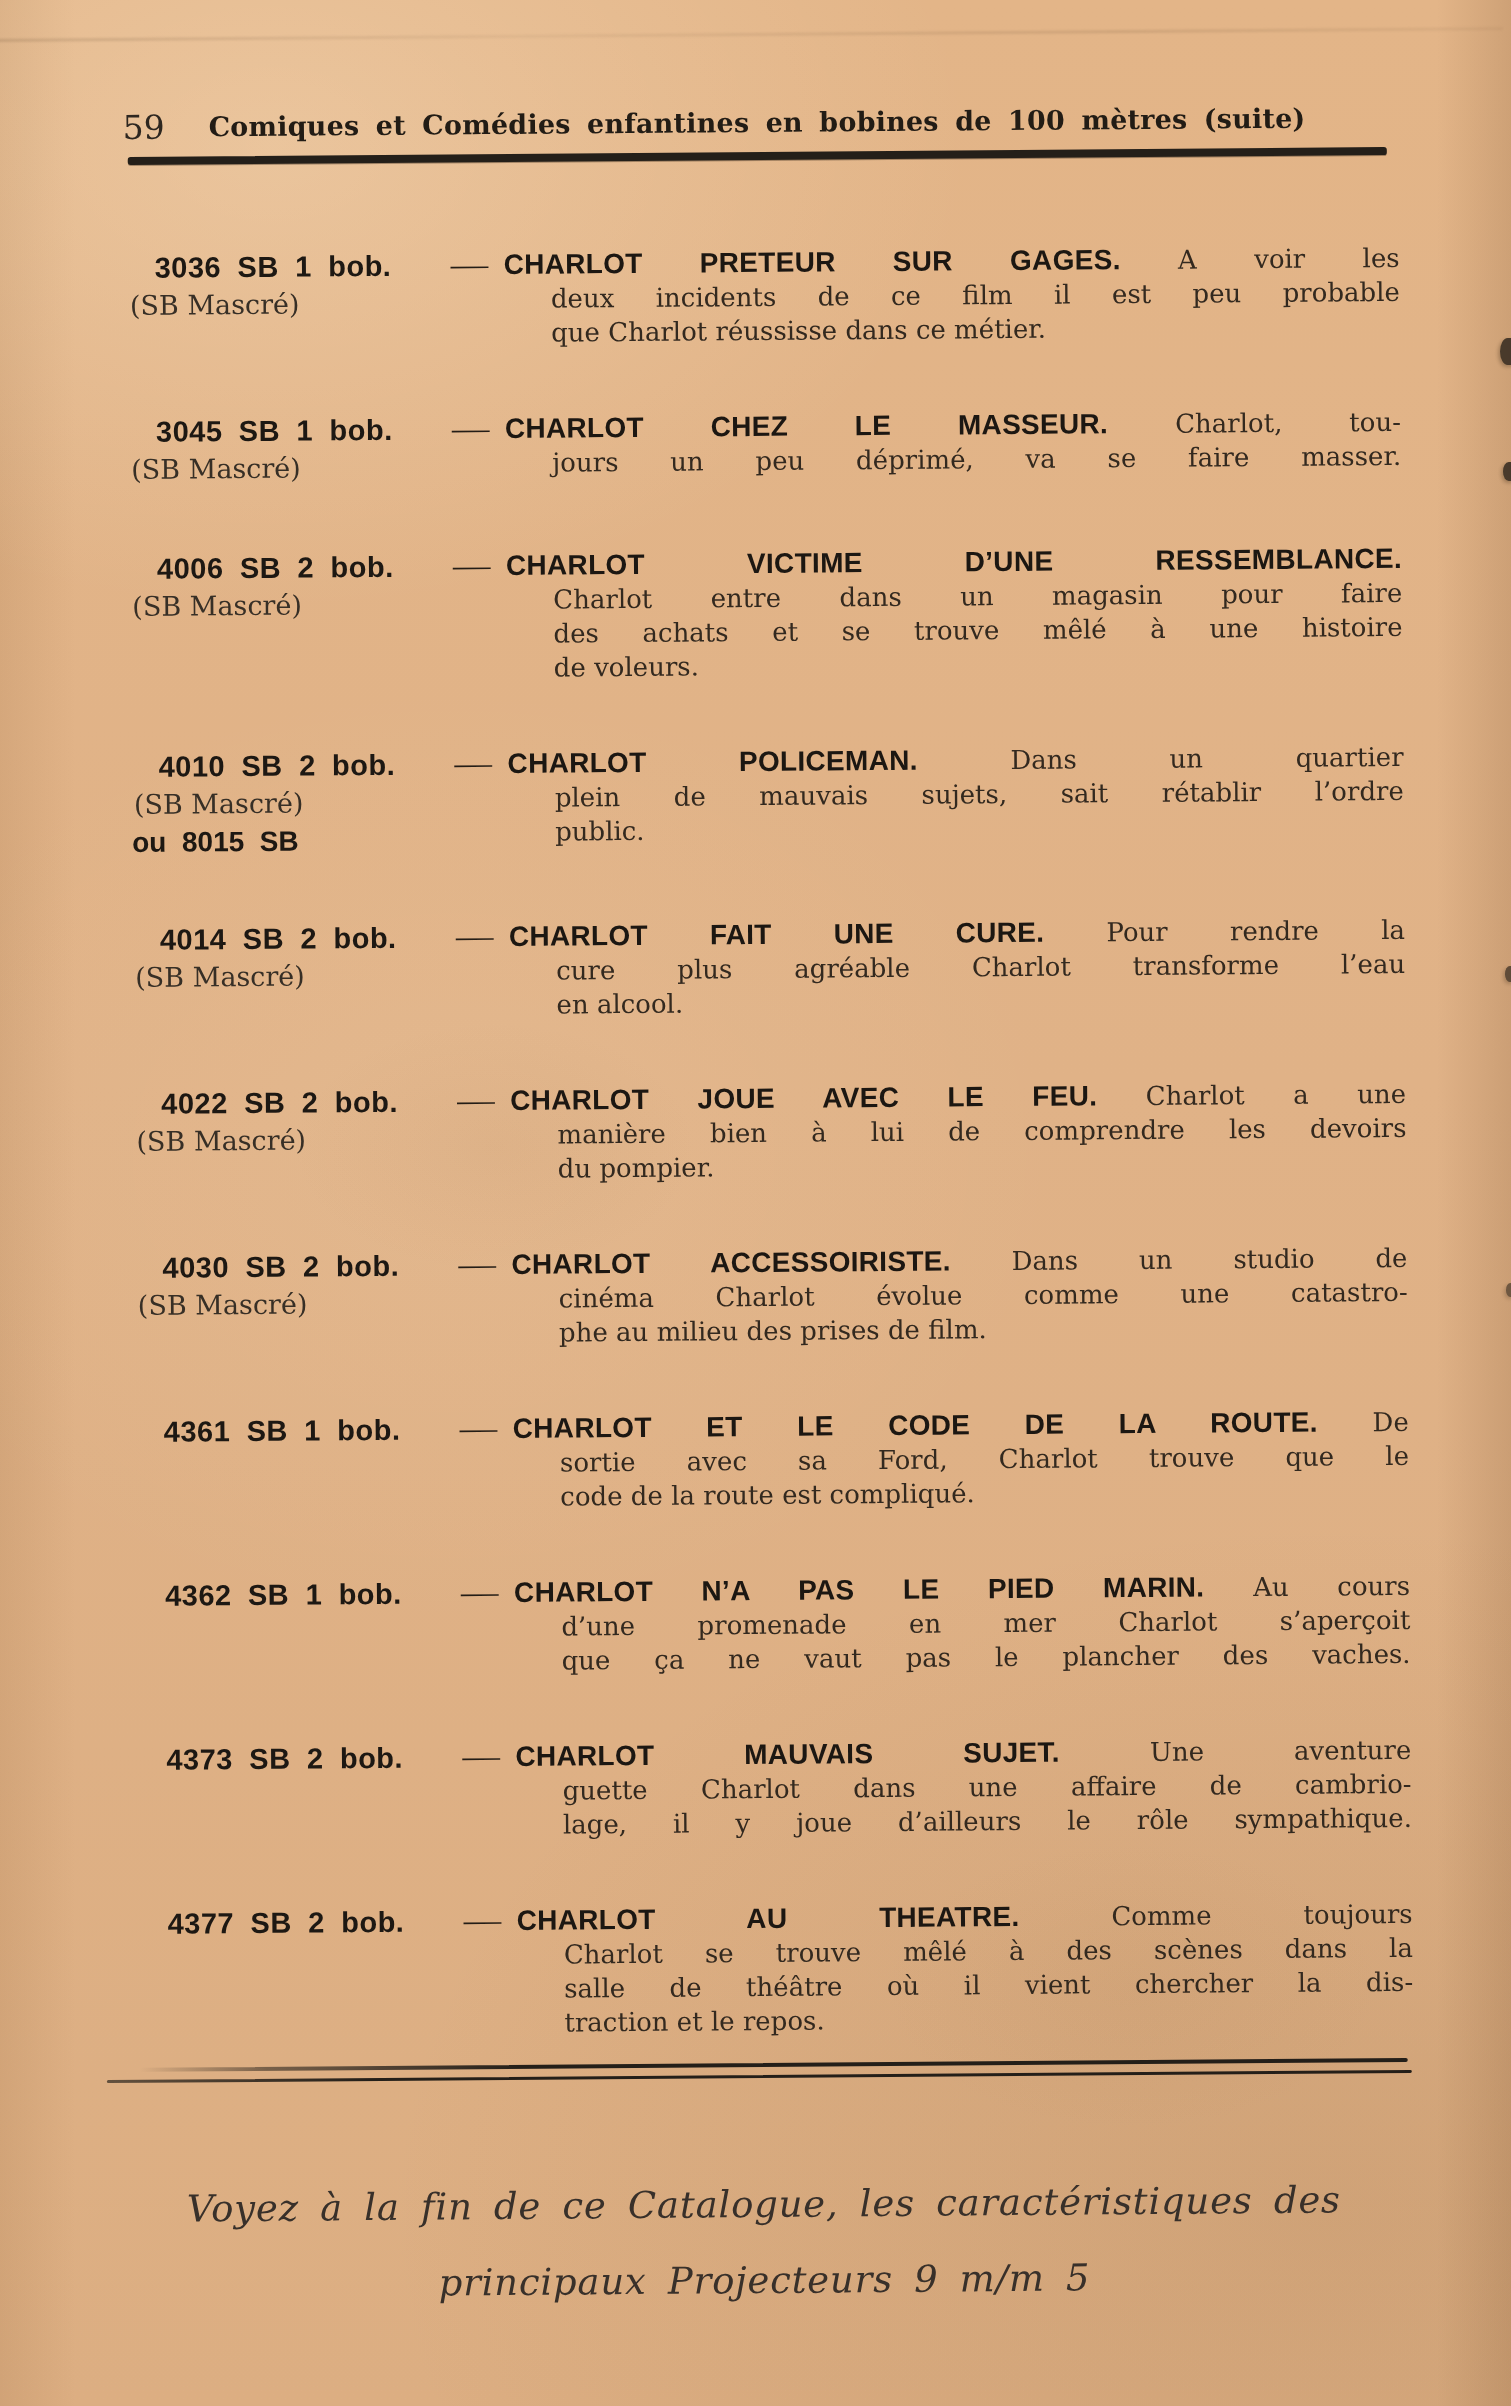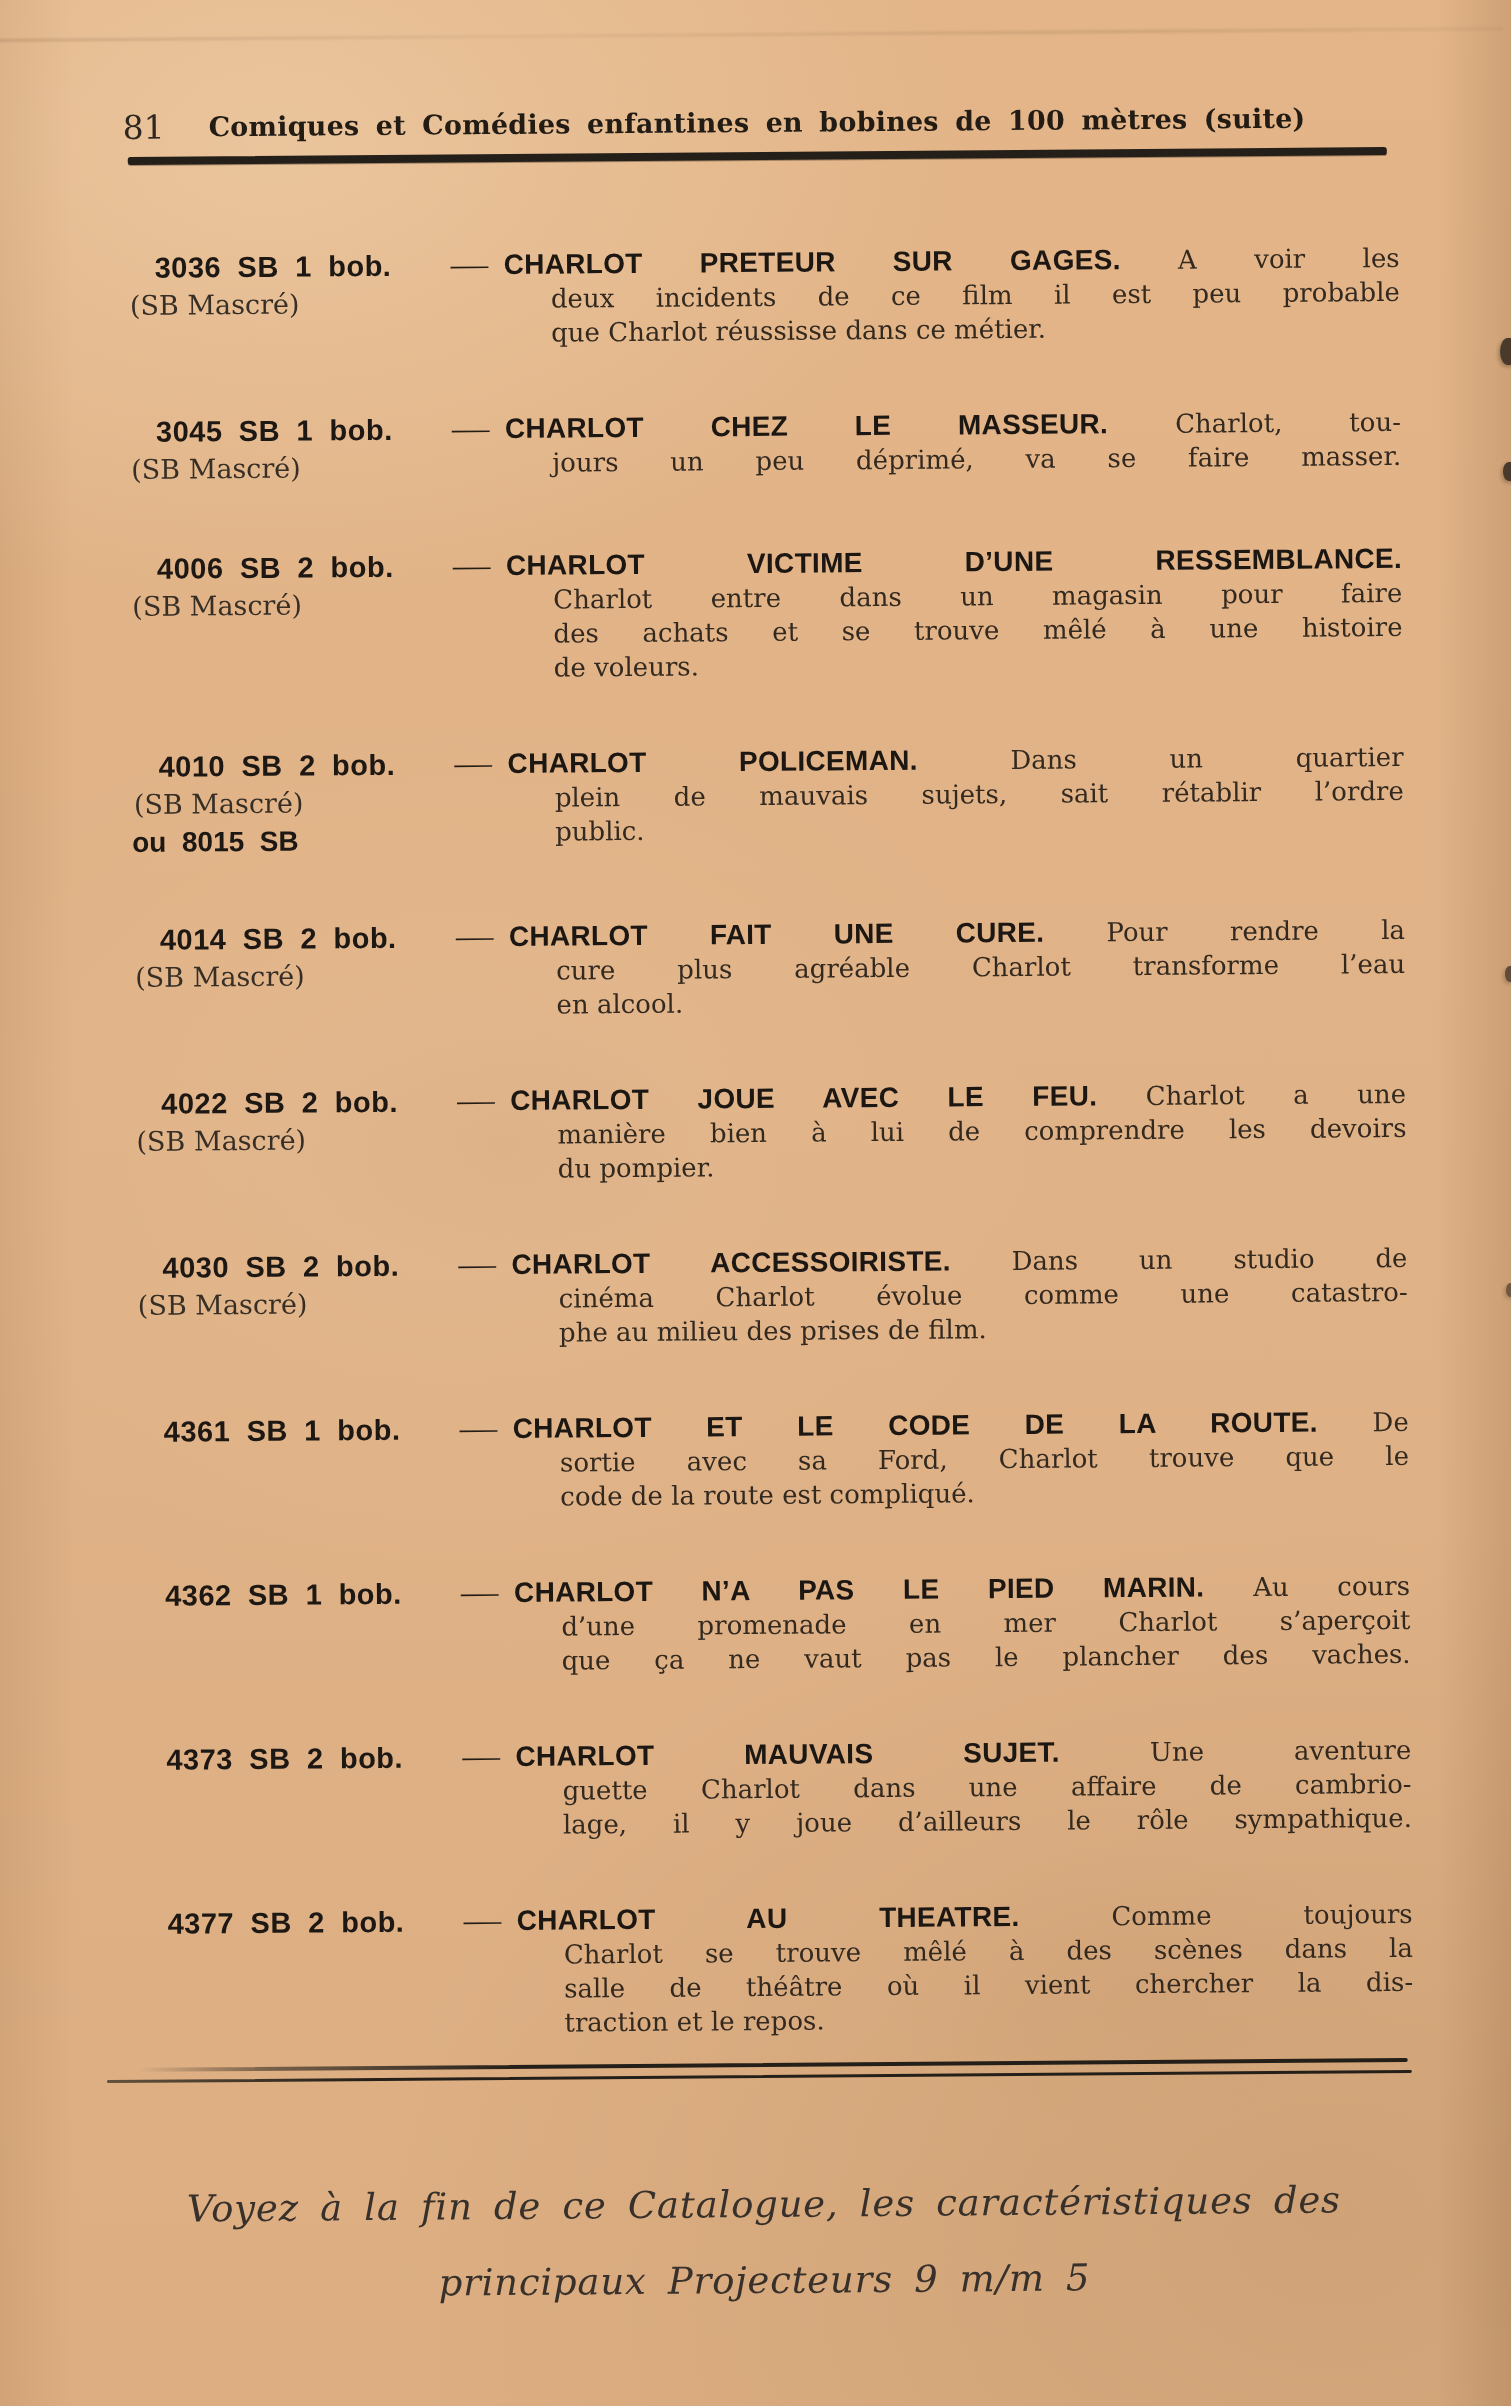--- a/index.html
+++ b/index.html
@@ -75,21 +75,21 @@
 <body>
 
 <div class="page">
   <div class="inner">
 
     <div class="crease"></div>
     <div class="stain s1"></div>
     <div class="stain s2"></div>
 
     <div class="hdr">
-      <span class="pageno">81</span>
+      <span class="pageno">59</span>
       <h1>Comiques et Comédies enfantines en bobines de 100 mètres (suite)</h1>
     </div>
     <div class="rule"></div>
 
     <main class="entries" id="entries">
 
     <section class="entry">
           <div class="col-num">
             <div class="code">3036 SB 1 bob.</div>
             <div class="sub">(SB Mascré)</div>

